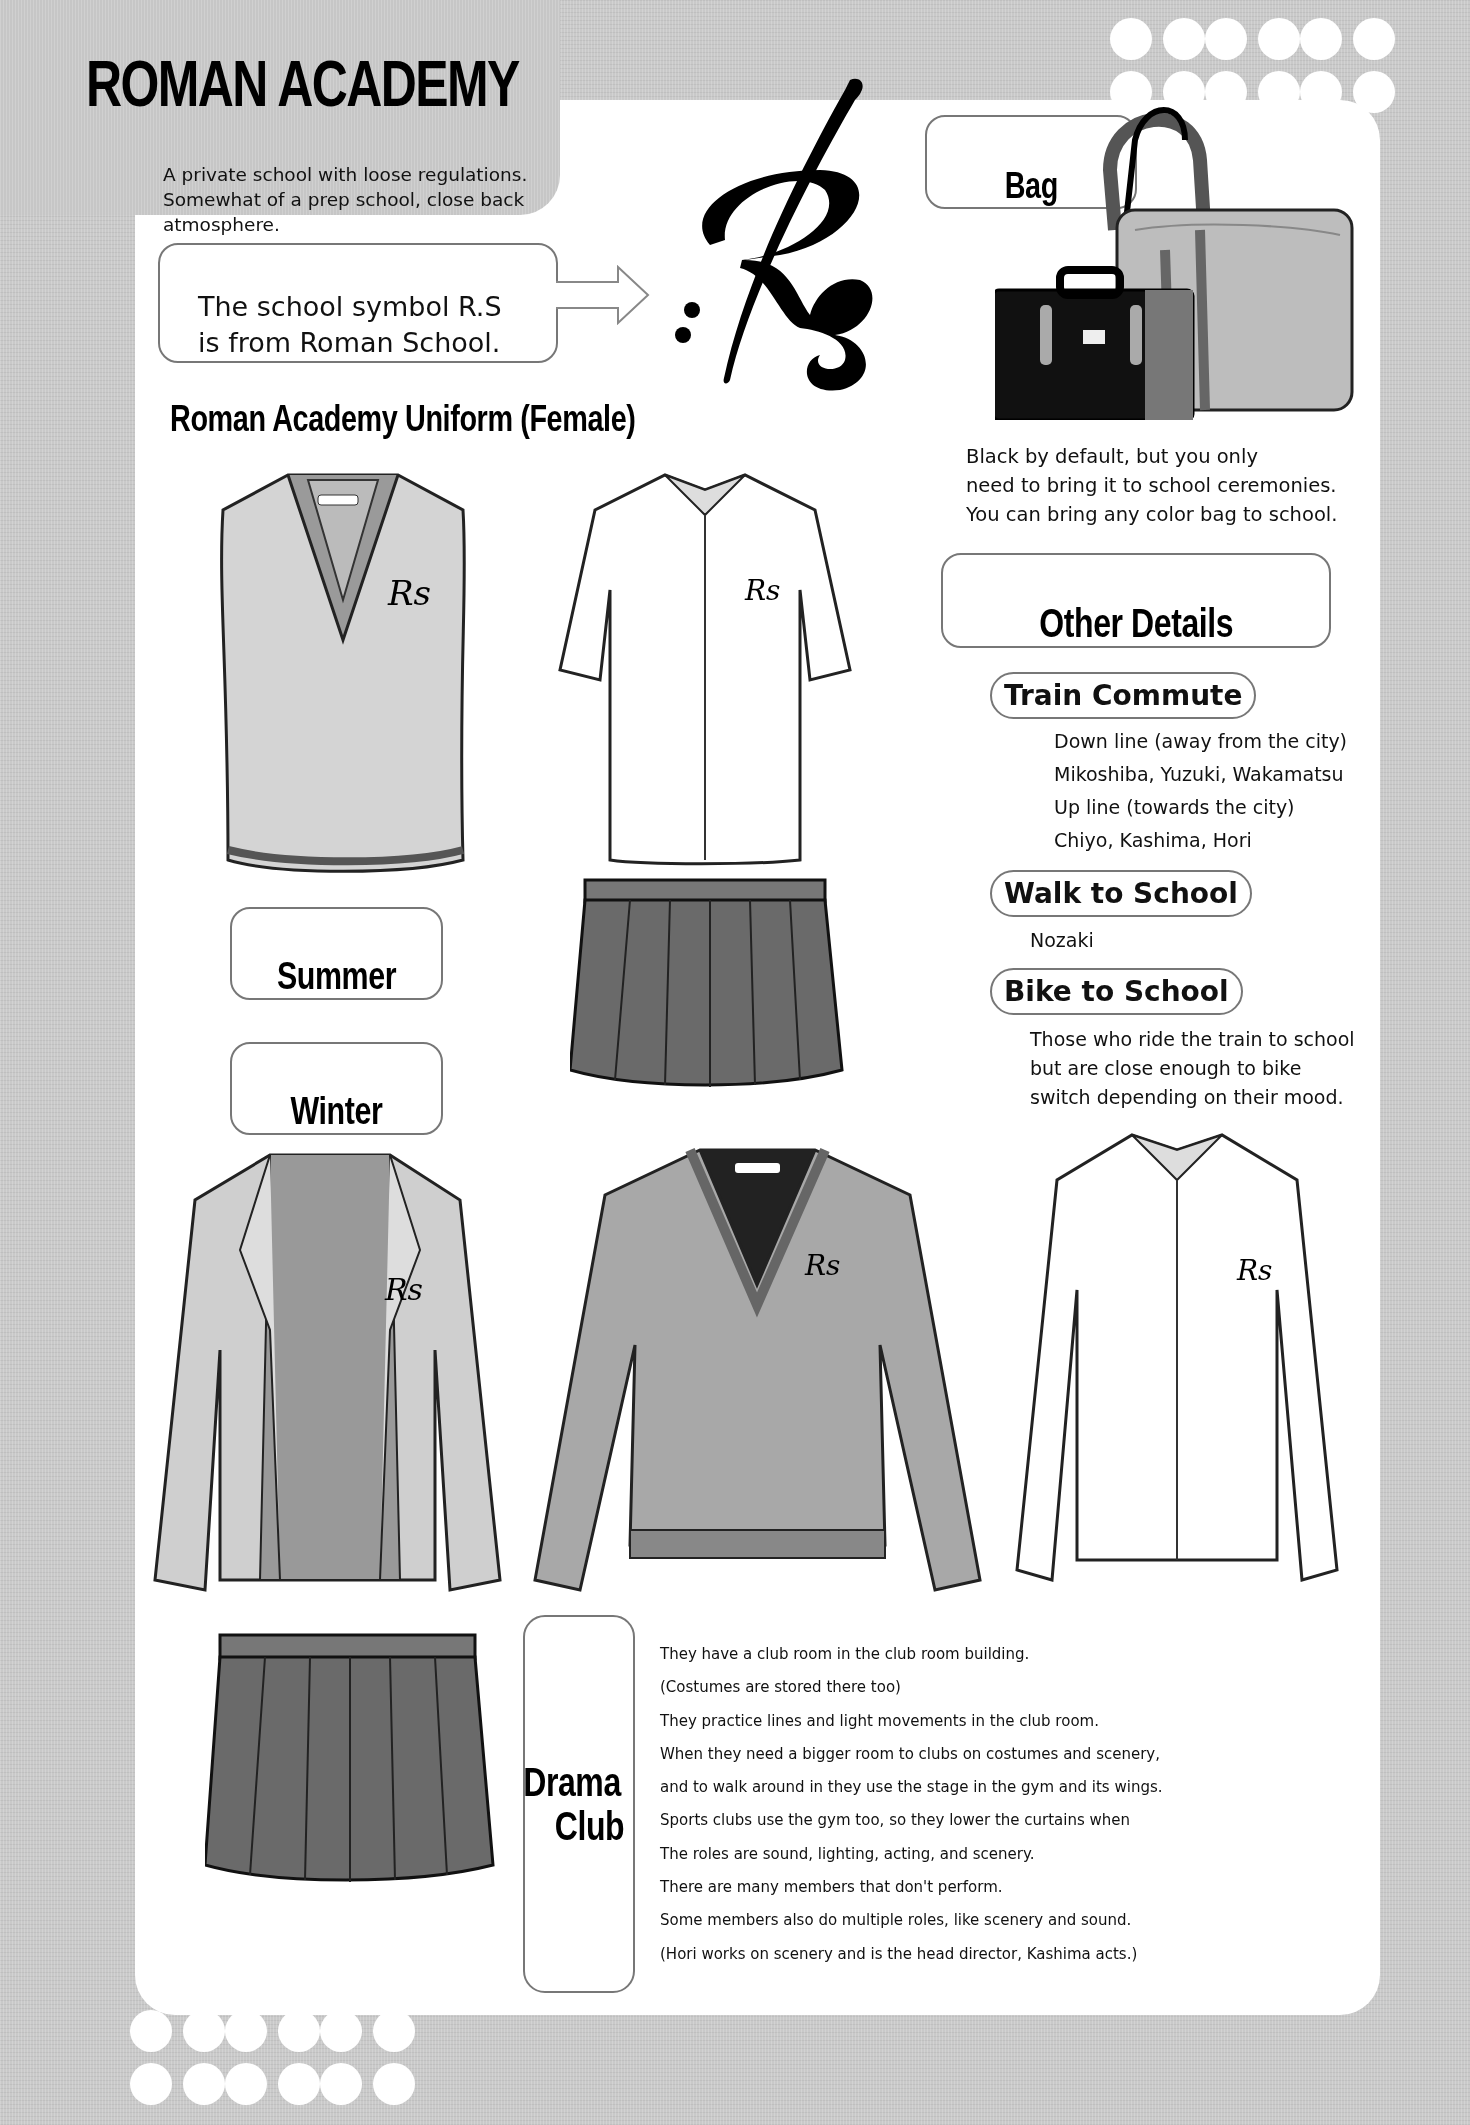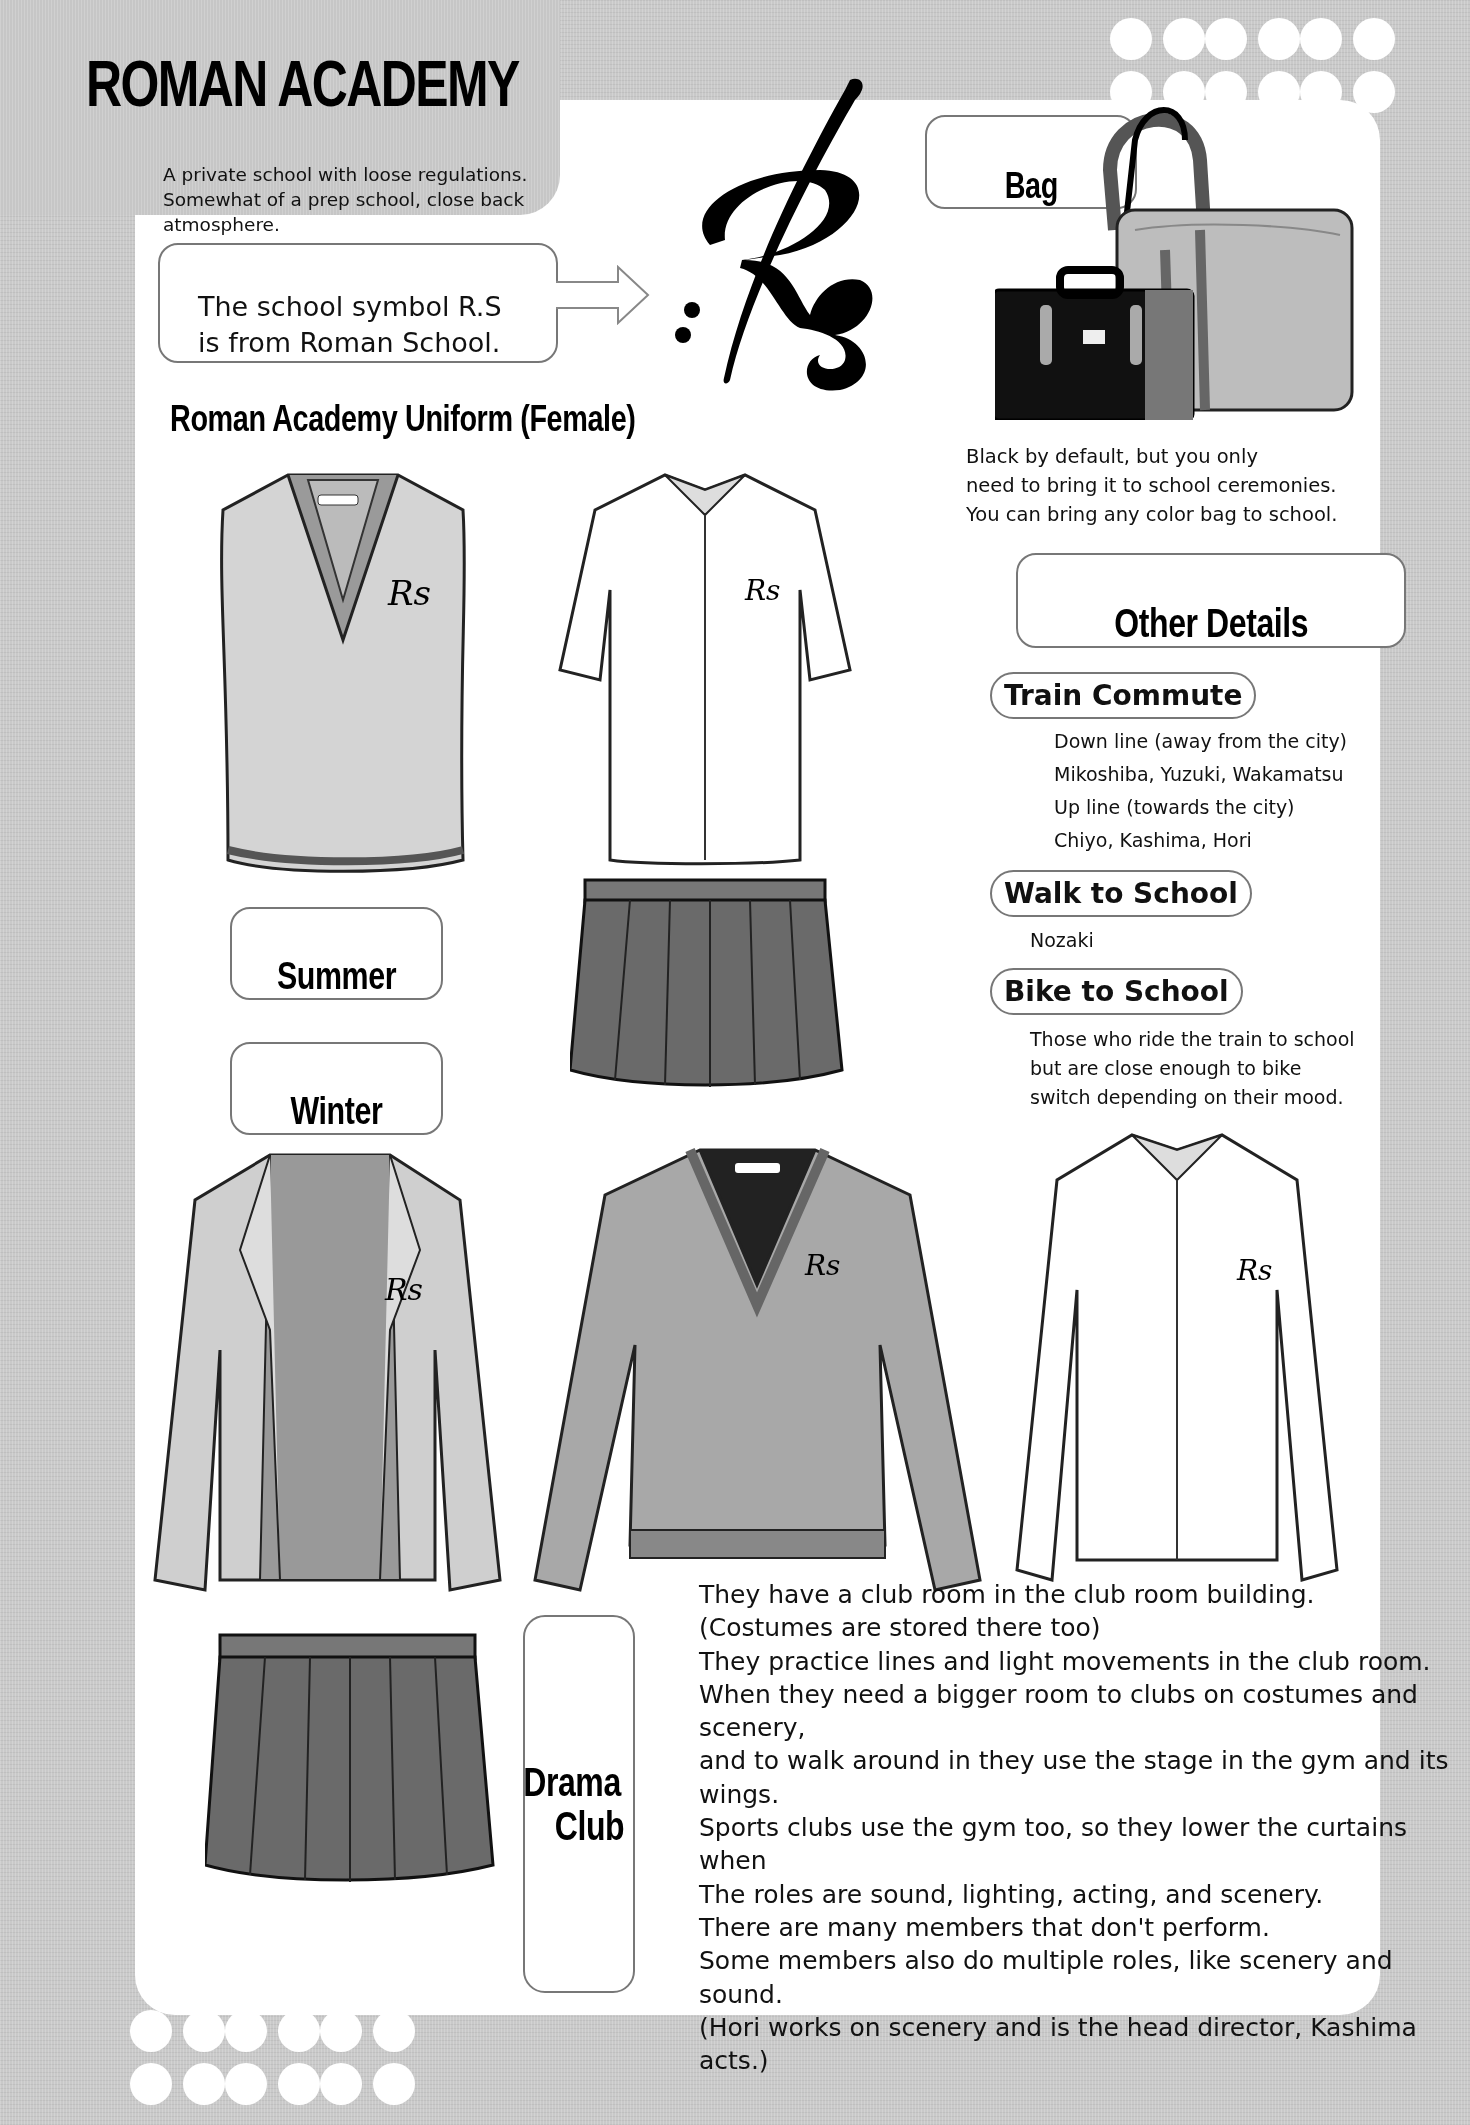--- a/index.html
+++ b/index.html
@@ -47,33 +47,33 @@
   .callout { left: 158px; top: 243px; width: 400px; height: 120px; justify-content: flex-start; padding-left: 38px; }
   .callout-text { font-size: 27px; line-height: 36px; }
   .arrow { position: absolute; left: 556px; top: 265px; }
   .logo { position: absolute; left: 650px; top: 60px; }
   .bag-label { left: 925px; top: 115px; width: 212px; height: 94px; }
   .bag-label .heavy { font-size: 36px; }
   .bags { position: absolute; left: 995px; top: 100px; }
   .bag-caption { position: absolute; left: 966px; top: 442px; font-size: 19.5px; line-height: 29px; }
   .uniform-head { position: absolute; left: 170px; top: 398px; }
   .uniform-head .heavy { font-size: 36px; transform-origin: left; }
-  .other-box { left: 1016px; top: 553px; width: 390px; height: 95px; }
+  .other-box { left: 941px; top: 553px; width: 390px; height: 95px; }
   .other-box .heavy { font-size: 40px; }
   .pill {
     position: absolute; border: 2px solid #777; border-radius: 28px; background: #fff;
     font-weight: 700; font-size: 28px; padding: 0 12px; height: 47px; display: flex; align-items: center;
   }
   .detail-text { position: absolute; left: 1030px; font-size: 19px; line-height: 33px; }
   .season { left: 230px; width: 213px; height: 93px; }
   .season .heavy { font-size: 38px; }
   .garment { position: absolute; }
   .drama-box { left: 523px; top: 1615px; width: 112px; height: 378px; border-radius: 22px; flex-direction: column; }
   .drama-box .heavy { font-size: 40px; line-height: 44px; text-align: center; }
-  .drama-text { position: absolute; left: 660px; top: 1578px; font-size: 25px; line-height: 33.3px; margin-left: 39px; }
+  .drama-text { position: absolute; left: 660px; top: 1638px; font-size: 15px; line-height: 33.3px; }
 </style>
 </head>
 <body>
 
 <div class="flowers" style="left:1110px; top:18px;">
   <div class="flower">
       <span></span>
       <span></span>
       <span></span>
       <span></span>

